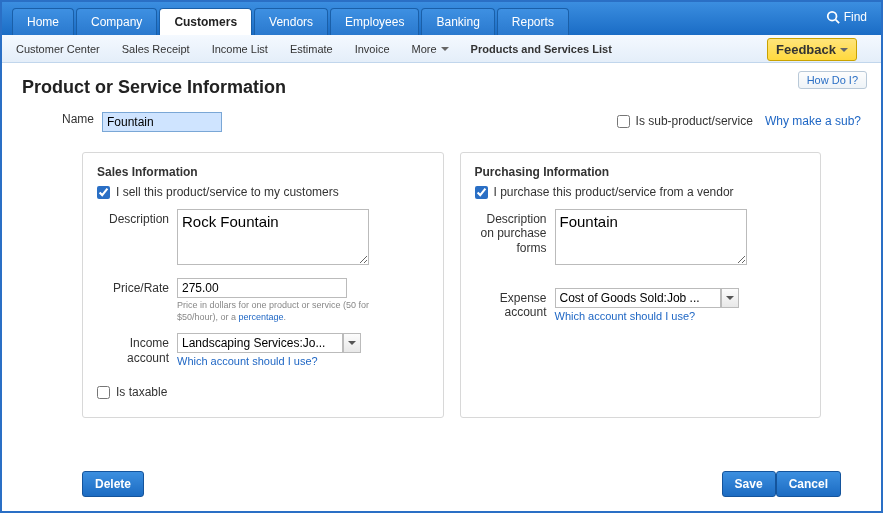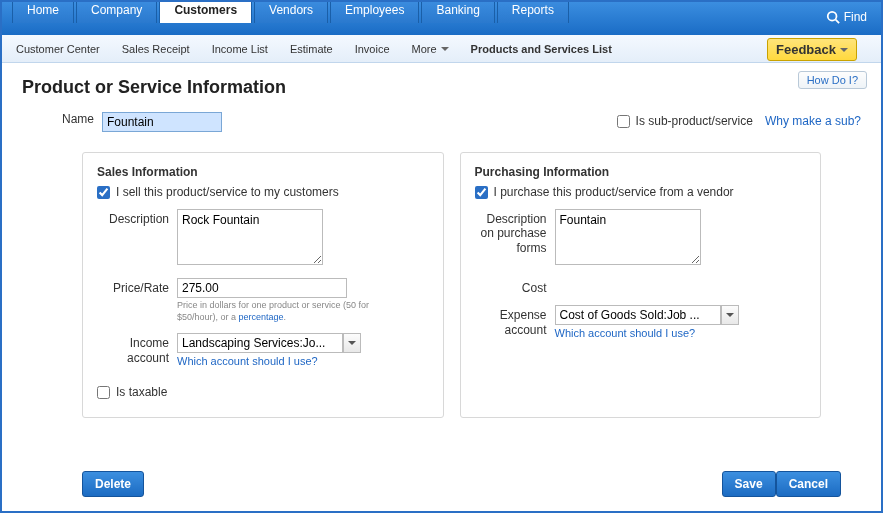--- a/index.html
+++ b/index.html
@@ -1,20 +1,20 @@
 <!DOCTYPE html>
 <html><head>
 <meta charset="utf-8">
 <style>
   * { box-sizing: border-box; margin: 0; padding: 0; }
   body { font-family: Arial, Helvetica, sans-serif; font-size: 12px; color: #333; background: #fff; }
   .app { width: 883px; height: 513px; border: 2px solid #2a6fc5; position: relative; overflow: hidden; }
 
   
-  .topnav { background: linear-gradient(#3b8ee0, #1a6cc5); height: 33px; display: flex; align-items: flex-end; padding: 12px 10px; position: relative; }
+  .topnav { background: linear-gradient(#3b8ee0, #1a6cc5); height: 33px; display: flex; align-items: flex-end; padding: 0 10px; position: relative; }
   .tab { color: #fff; padding: 6px 14px 6px; margin-right: 2px; font-size: 12px; border-radius: 4px 4px 0 0; cursor: pointer; border: 1px solid transparent; border-bottom: none; }
   .tab.active { background: #fff; color: #222; font-weight: bold; border-color: #1a5fa8; }
   .tab:not(.active) { background: linear-gradient(#3e90e2,#2a79ce); border: 1px solid #1a5fa8; border-bottom: none; }
   .find { position: absolute; right: 14px; top: 8px; color: #fff; display: flex; align-items: center; gap: 4px; cursor: pointer; font-size: 12px; }
   .find svg { width: 14px; height: 14px; }
 
   
   .subnav { background: linear-gradient(#f4f9ff,#e4eef9); border-bottom: 1px solid #c1d6ec; height: 28px; display: flex; align-items: center; padding: 0 14px; position: relative; gap: 22px; font-size: 11px; }
   .subnav .subitem { color: #333; cursor: pointer; padding: 4px 0; }
   .subnav .subitem.more::after { content: ""; display: inline-block; border: 4px solid transparent; border-top-color: #666; margin-left: 4px; transform: translateY(2px); }
@@ -38,21 +38,21 @@
 
   .panels { display: flex; gap: 16px; margin-top: 24px; margin-left: 60px; margin-right: 40px; }
   .panel { flex: 1; border: 1px solid #d8d8d8; border-radius: 3px; padding: 12px 14px 18px; background: #fff; }
   .panel-title { font-weight: bold; font-size: 12px; margin-bottom: 6px; }
   .chkrow { display: flex; gap: 6px; align-items: center; margin-bottom: 10px; }
   .chkrow input[type=checkbox] { accent-color: #2a6fc5; }
 
   .field { display: flex; margin-bottom: 10px; }
   .field .flabel { width: 72px; text-align: right; margin-right: 8px; padding-top: 3px; line-height: 1.2; }
   .field .fcontrol { flex: 1; }
-  .field textarea { width: 146px; height: 56px; border: 1px solid #bbb; padding: 3px 4px; font-family: inherit; font-size: 12px; resize: both; }
+  .field textarea { width: 192px; height: 56px; border: 1px solid #bbb; padding: 3px 4px; font-family: inherit; font-size: 15px; resize: both; }
   .field input[type=text] { width: 170px; border: 1px solid #bbb; padding: 2px 4px; font-size: 12px; }
   .hint { font-size: 9px; color: #888; margin-top: 2px; line-height: 1.3; width: 200px; }
   .hint .link, .linkline .link { color: #1e66c4; cursor: pointer; }
   .linkline { font-size: 11px; color: #1e66c4; cursor: pointer; margin-top: 2px; }
 
   .select-wrap { display: flex; width: 184px; }
   .select-wrap input { flex: 1; border: 1px solid #bbb; padding: 2px 4px; font-size: 12px; border-right: none; }
   .select-wrap .dropdown-btn { width: 18px; border: 1px solid #bbb; background: linear-gradient(#fcfcfc,#e8e8e8); display: flex; align-items: center; justify-content: center; cursor: pointer; }
   .select-wrap .dropdown-btn::before { content: ""; border: 4px solid transparent; border-top-color: #555; transform: translateY(2px); }
 
@@ -157,21 +157,20 @@
           <input type="checkbox" checked="" style="">
           <span>I purchase this product/service from a vendor</span>
         </div>
         <div class="field">
           <div class="flabel">Description on purchase forms</div>
           <div class="fcontrol">
             <textarea style="">Fountain</textarea>
           </div>
         </div>
         <div class="field">
-          <div class="flabel">Cost</div>
         </div>
         <div class="field">
           <div class="flabel">Expense account</div>
           <div class="fcontrol">
             <div class="select-wrap">
               <input type="text" value="Cost of Goods Sold:Job ..." style="">
               <div class="dropdown-btn"></div>
             </div>
             <div class="linkline">Which account should I use?</div>
           </div>

